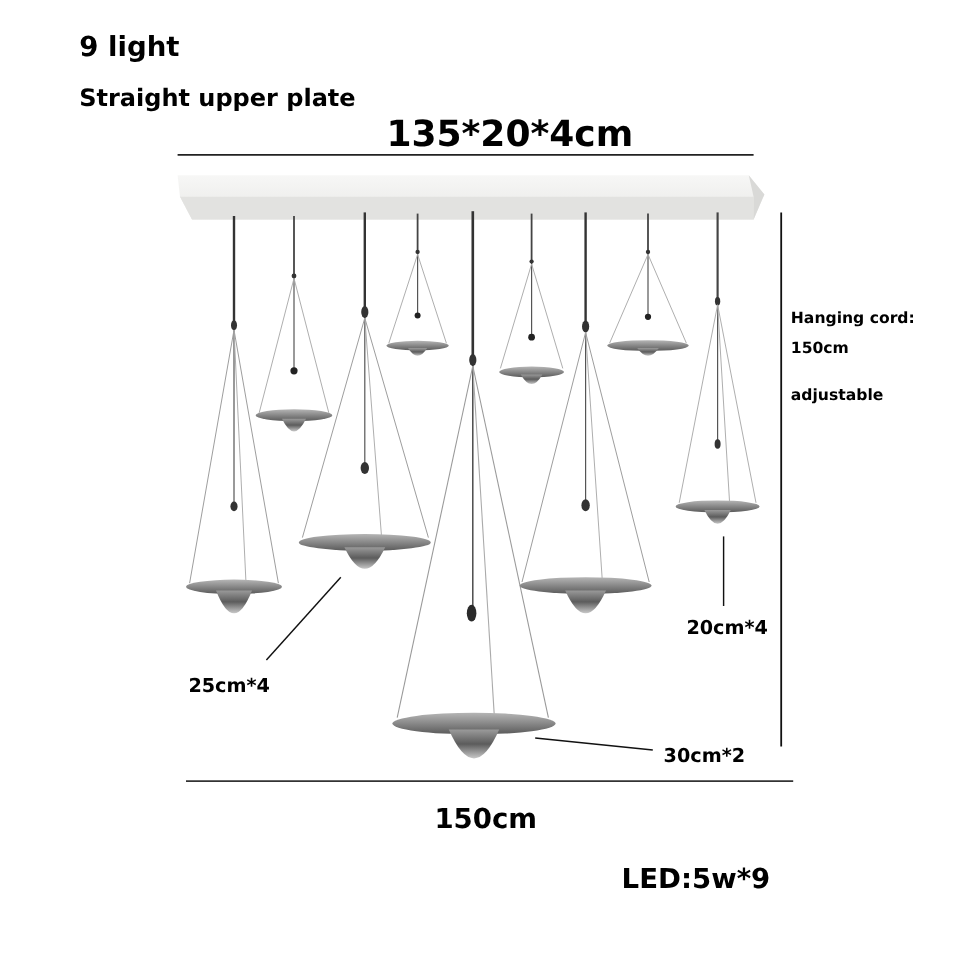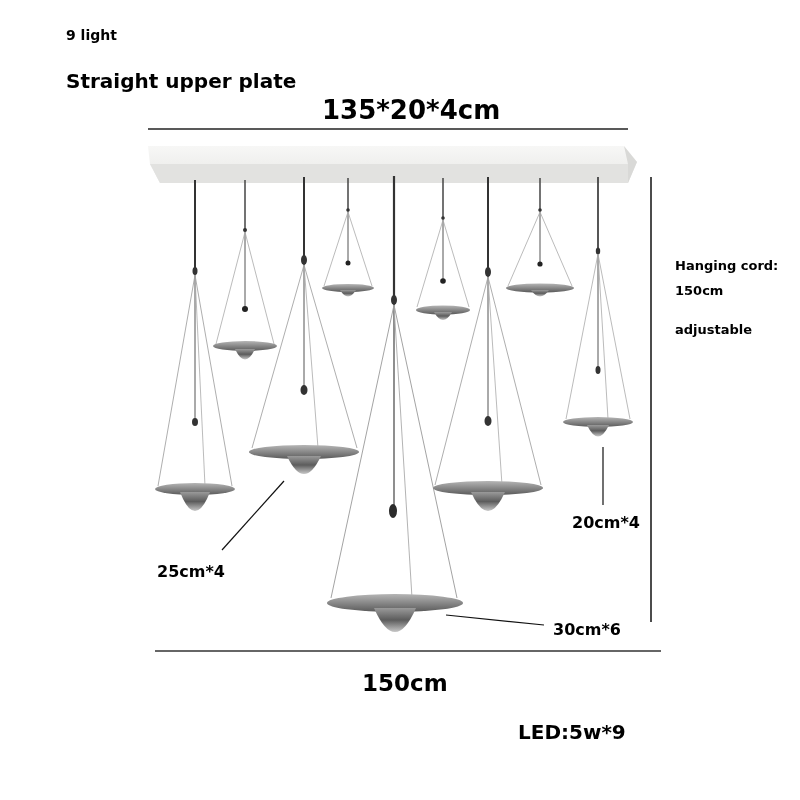--- a/index.html
+++ b/index.html
@@ -1,41 +1,41 @@
 <!DOCTYPE html>
 <html><head>
   <meta charset="utf-8">
   <style>
     html, body { margin: 0; padding: 0; background: #ffffff; }
     body { width: 800px; height: 800px; position: relative; overflow: hidden;
            font-family: "DejaVu Sans", sans-serif; color: #000; }
     .txt { position: absolute; font-weight: bold; white-space: nowrap; }
-    .t-title { left: 66px; top: 27px; font-size: 14px; }
+    .t-title { left: 66px; top: 27px; font-size: 23px; }
     .t-sub { left: 66px; top: 69px; font-size: 20px; }
-    .t-top { left: 322px; top: 95px; font-size: 26px; }
-    .t-cord { left: 659px; font-size: 13px; margin-left: 16px; }
+    .t-top { left: 322px; top: 95px; font-size: 30px; }
+    .t-cord { left: 659px; font-size: 13px; }
     .t-label { font-size: 16px; }
     .t-bottom { left: 362px; top: 670px; font-size: 23px; }
-    .t-led { left: 518px; top: 720px; font-size: 20px; }
+    .t-led { left: 518px; top: 720px; font-size: 23px; }
     svg.art { position: absolute; left: 0; top: 0; }
   </style>
 </head>
 <body>
 
 <div class="txt t-title">9  light</div>
 <div class="txt t-sub">Straight upper plate</div>
 <div class="txt t-top">135*20*4cm</div>
 
 <div class="txt t-cord" style="top:258px">Hanging cord:</div>
 <div class="txt t-cord" style="top:283px">150cm</div>
 <div class="txt t-cord" style="top:322px">adjustable</div>
 
 <div class="txt t-label" style="left:572px; top:513px">20cm*4</div>
 <div class="txt t-label" style="left:157px; top:562px">25cm*4</div>
-<div class="txt t-label" style="left:553px; top:620px">30cm*6</div>
+<div class="txt t-label" style="left:553px; top:620px">30cm*2</div>
 
 <div class="txt t-bottom">150cm</div>
 <div class="txt t-led">LED:5w*9</div>
 
 <svg class="art" width="800" height="800" viewBox="0 0 800 800">
   <defs>
     <linearGradient id="canopyTop" x1="0" y1="0" x2="0" y2="1">
       <stop offset="0" stop-color="#f7f7f6"></stop>
       <stop offset="1" stop-color="#e8e8e6"></stop>
     </linearGradient>

